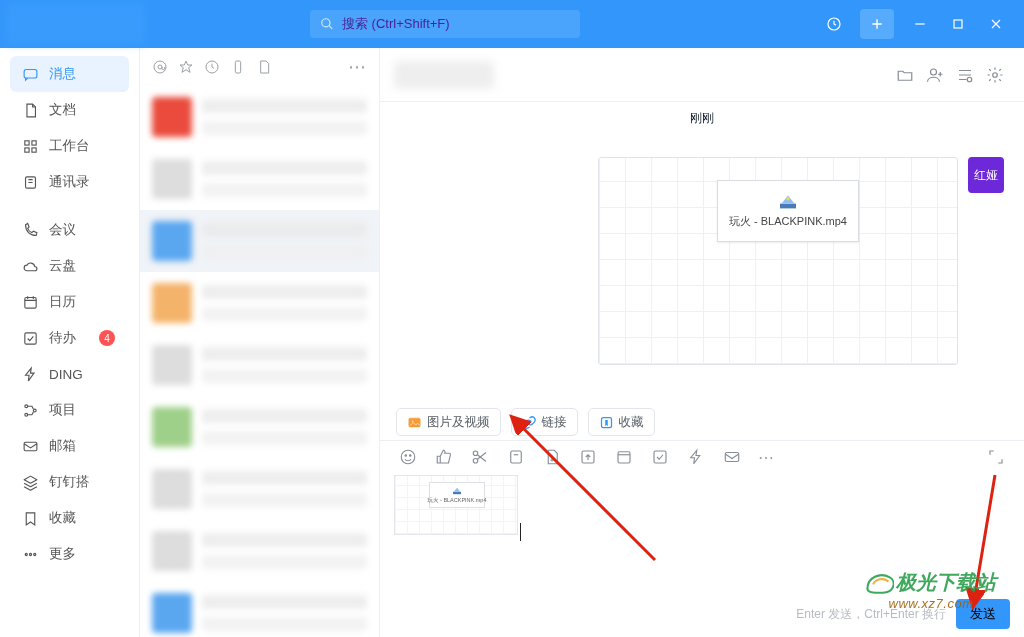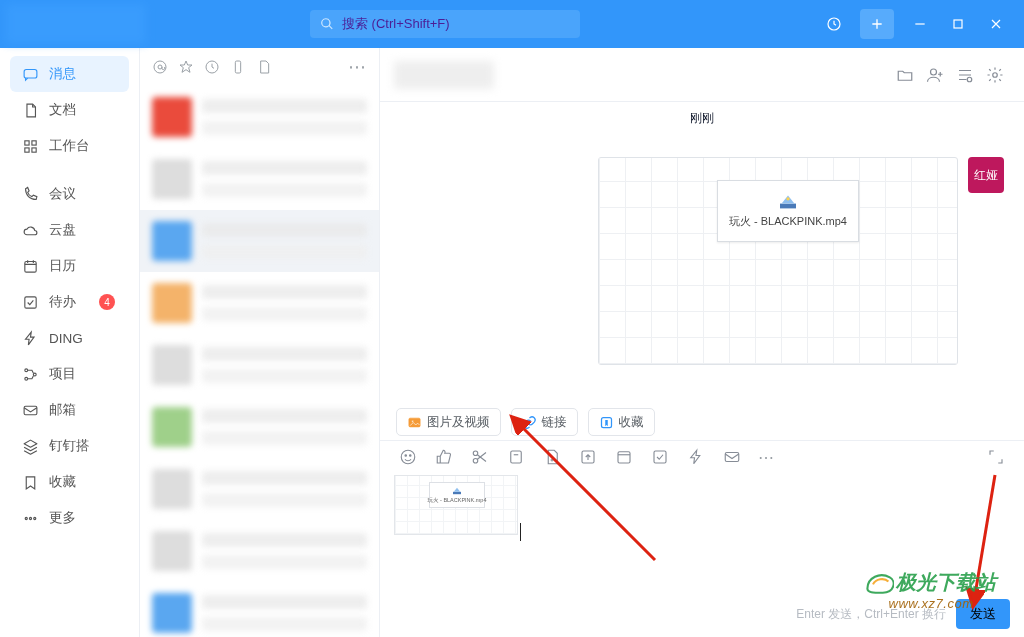--- a/index.html
+++ b/index.html
@@ -51,21 +51,21 @@
 .chatHeader .hIc svg { width: 18px; height: 18px; stroke: currentColor; fill: none; stroke-width: 1.6; }
 
 .msgArea { flex: 1; padding: 8px 20px 10px; position: relative; overflow: visible; }
 .timeTag { text-align: center; color: #0f172a; font-size: 12px; margin-bottom: 20px; }
 .msgRow { display: flex; justify-content: flex-end; align-items: flex-start; gap: 10px; margin-top: 30px; }
 .bubble { width: 360px; height: 208px; border: 1px solid #dfe3e8; border-radius: 3px; background: linear-gradient(#fff, #fff), repeating-linear-gradient(0deg, #f3f5f7 0 1px, transparent 1px 25px), repeating-linear-gradient(90deg, #f3f5f7 0 1px, transparent 1px 26px); background-blend-mode: normal; position: relative; }
 .bubble::before { content: ""; position: absolute; inset: 0; background: repeating-linear-gradient(0deg, #eef0f3 0 1px, transparent 1px 26px), repeating-linear-gradient(90deg, #eef0f3 0 1px, transparent 1px 26px); }
 .fileCard { position: absolute; left: 118px; top: 22px; width: 142px; height: 62px; background: #fff; border: 1px solid #d9dde2; box-shadow: 0 1px 2px rgba(0,0,0,.08); display: flex; flex-direction: column; align-items: center; justify-content: center; gap: 4px; z-index: 2; }
 .fileCard .fIco { width: 20px; height: 16px; }
 .fileCard .fn { font-size: 11px; color: #444; }
-.senderAva { width: 36px; height: 36px; border-radius: 4px; background: #be185d; color: #fff; font-size: 12px; display: flex; align-items: center; justify-content: center; }
+.senderAva { width: 36px; height: 36px; border-radius: 4px; background: #6d28d9; color: #fff; font-size: 12px; display: flex; align-items: center; justify-content: center; }
 
 
 .attachBar { display: flex; gap: 10px; padding: 6px 16px 4px; }
 .attBtn { height: 28px; border: 1px solid #e2e5ea; border-radius: 5px; padding: 0 10px; display: flex; align-items: center; gap: 5px; font-size: 12.5px; color: #5a6066; cursor: pointer; background: #fff; }
 .attBtn svg { width: 15px; height: 15px; }
 .att-orange svg { fill: #f59b37; stroke: #f59b37; }
 .att-blue svg { fill: none; stroke: #3296fa; }
 .att-blue2 svg { fill: none; stroke: #3296fa; }
 
 
@@ -153,20 +153,27 @@
       <span>文档</span>
     </div>
     <div class="navItem">
       <svg viewBox="0 0 24 24">
           <rect x="4" y="4" width="6" height="6"></rect>
           <rect x="14" y="4" width="6" height="6"></rect>
           <rect x="4" y="14" width="6" height="6"></rect>
           <rect x="14" y="14" width="6" height="6"></rect>
         </svg>
       <span>工作台</span>
+    </div>
+    <div class="navItem">
+      <svg viewBox="0 0 24 24">
+          <rect x="5" y="4" width="14" height="16" rx="2"></rect>
+          <path d="M9 8h6M9 12h6"></path>
+        </svg>
+      <span>通讯录</span>
     </div>
     <div class="navGap"></div>
     <div class="navItem">
       <svg viewBox="0 0 24 24">
           <path d="M5 4c0 9 6 15 15 15l1-4-5-2-2 2c-3-1-5-3-6-6l2-2-2-5z"></path>
         </svg>
       <span>会议</span>
     </div>
     <div class="navItem">
       <svg viewBox="0 0 24 24">

